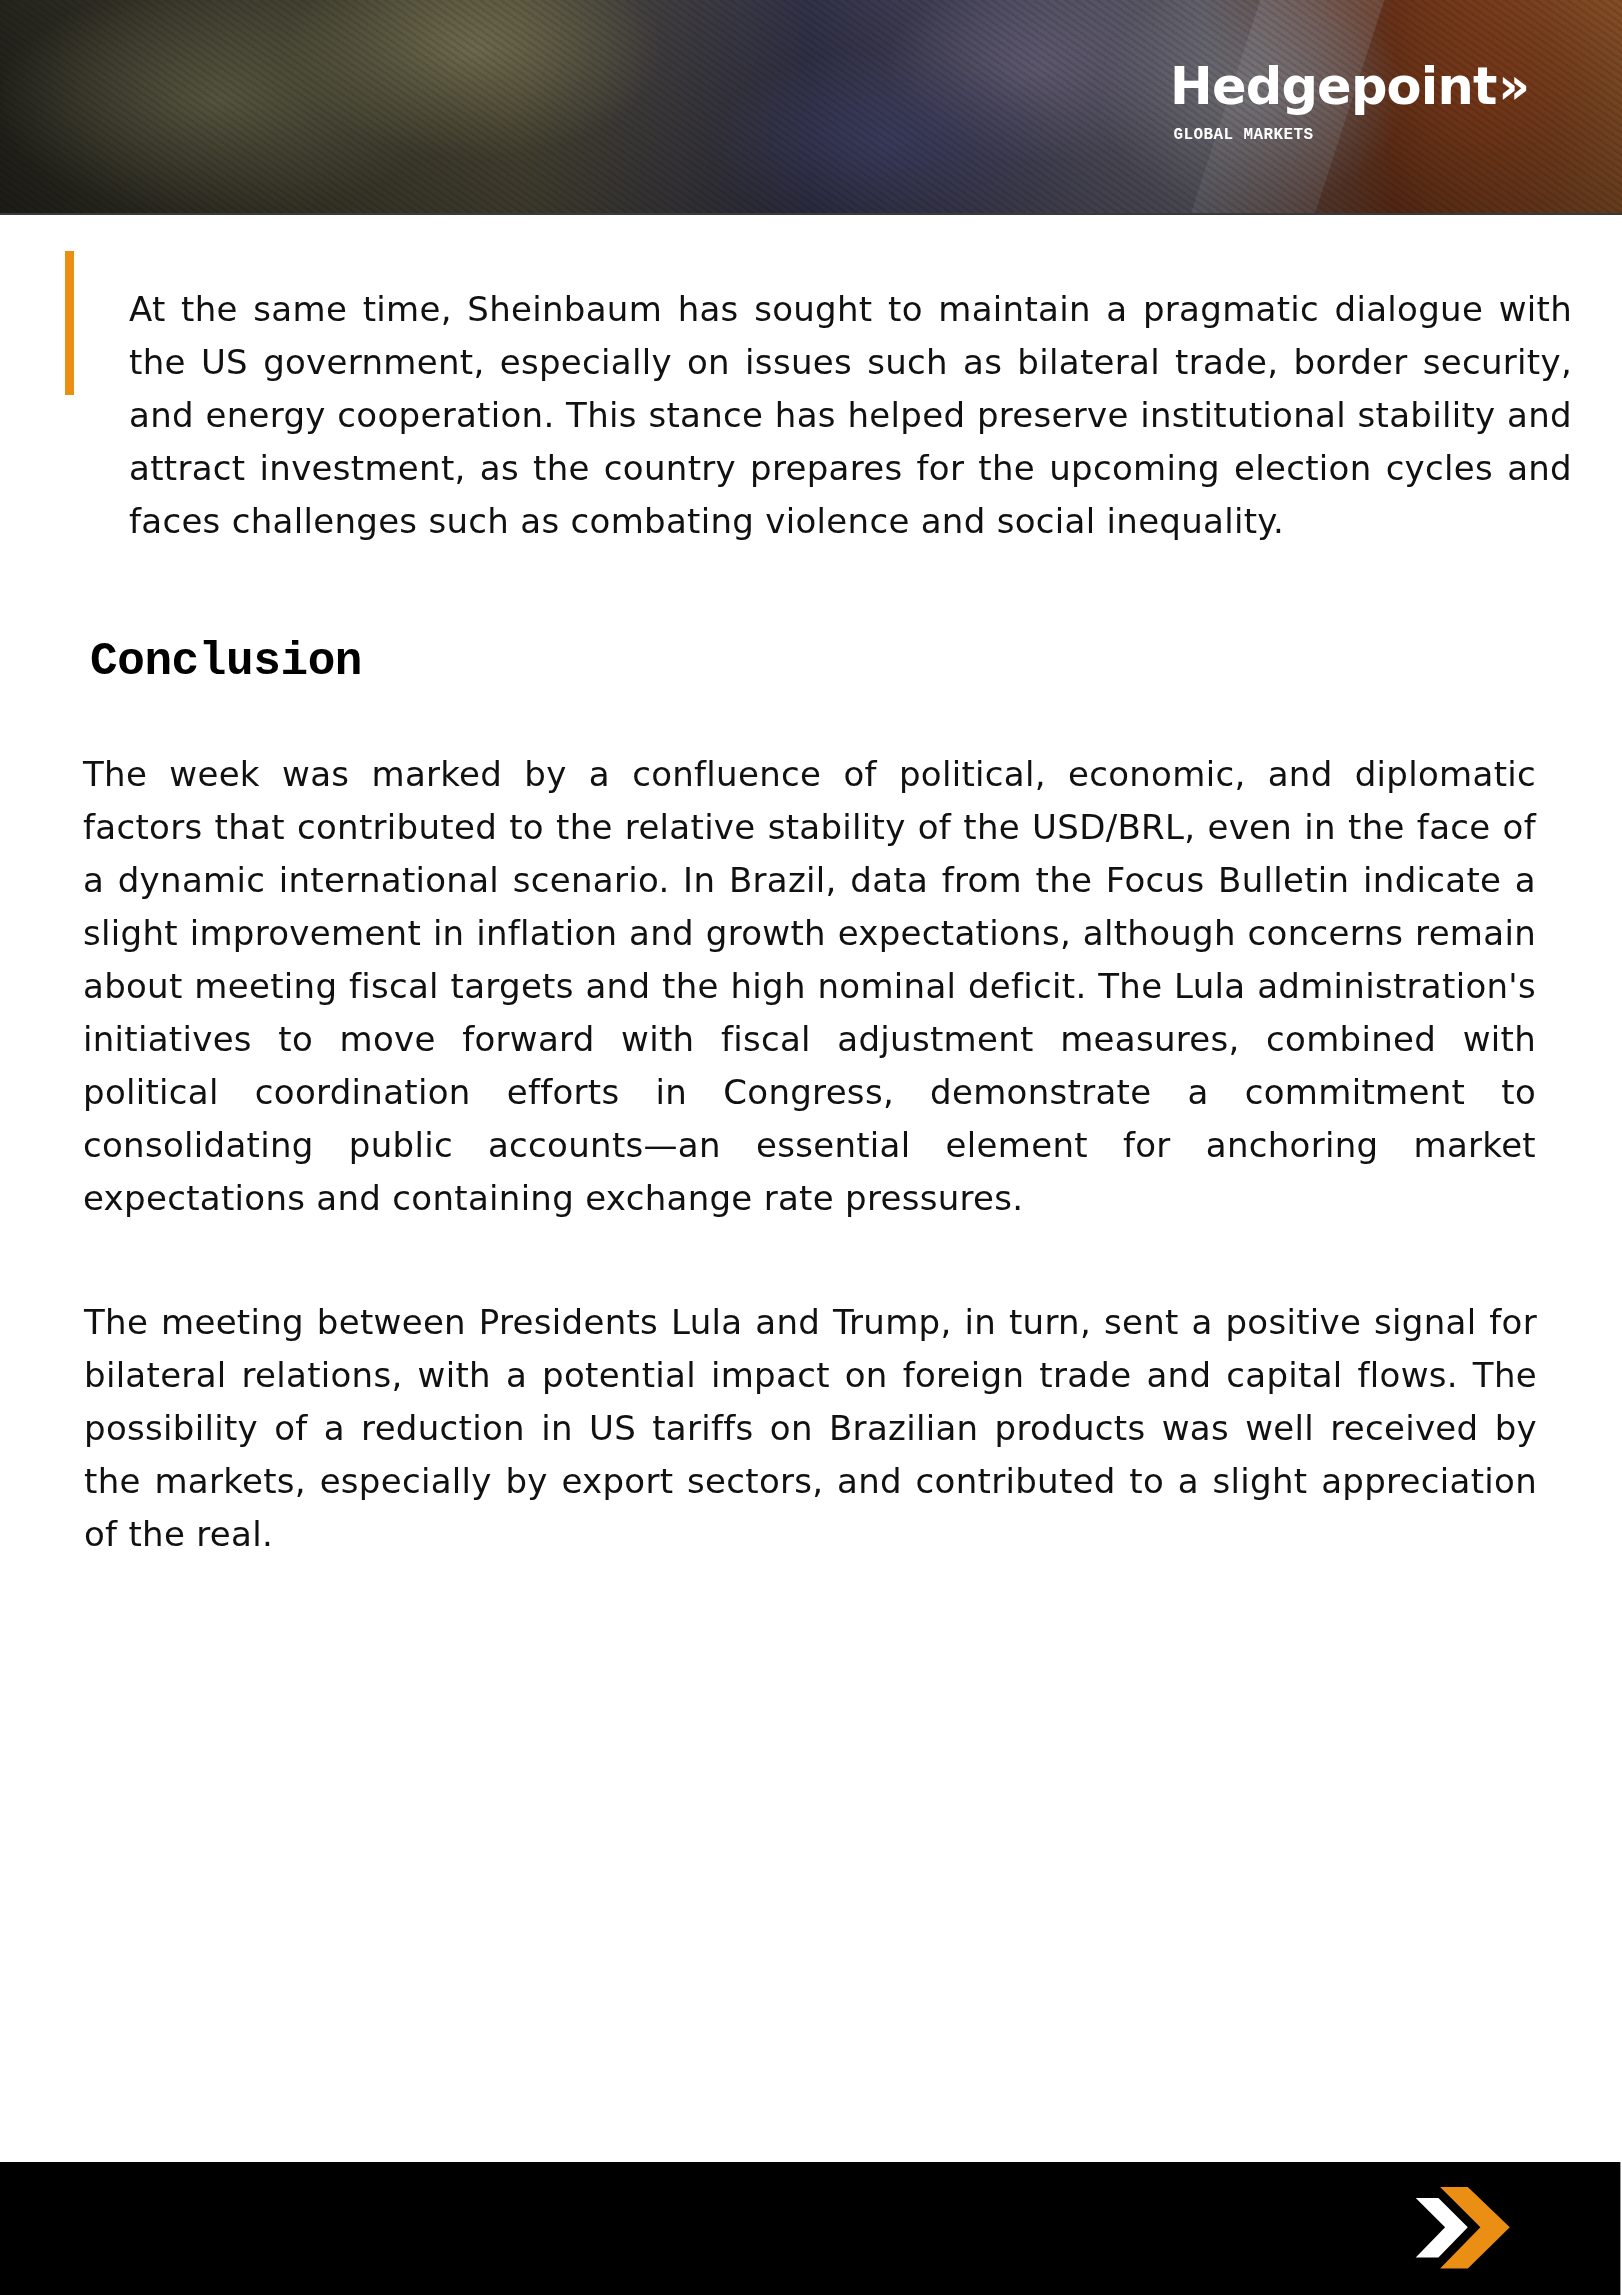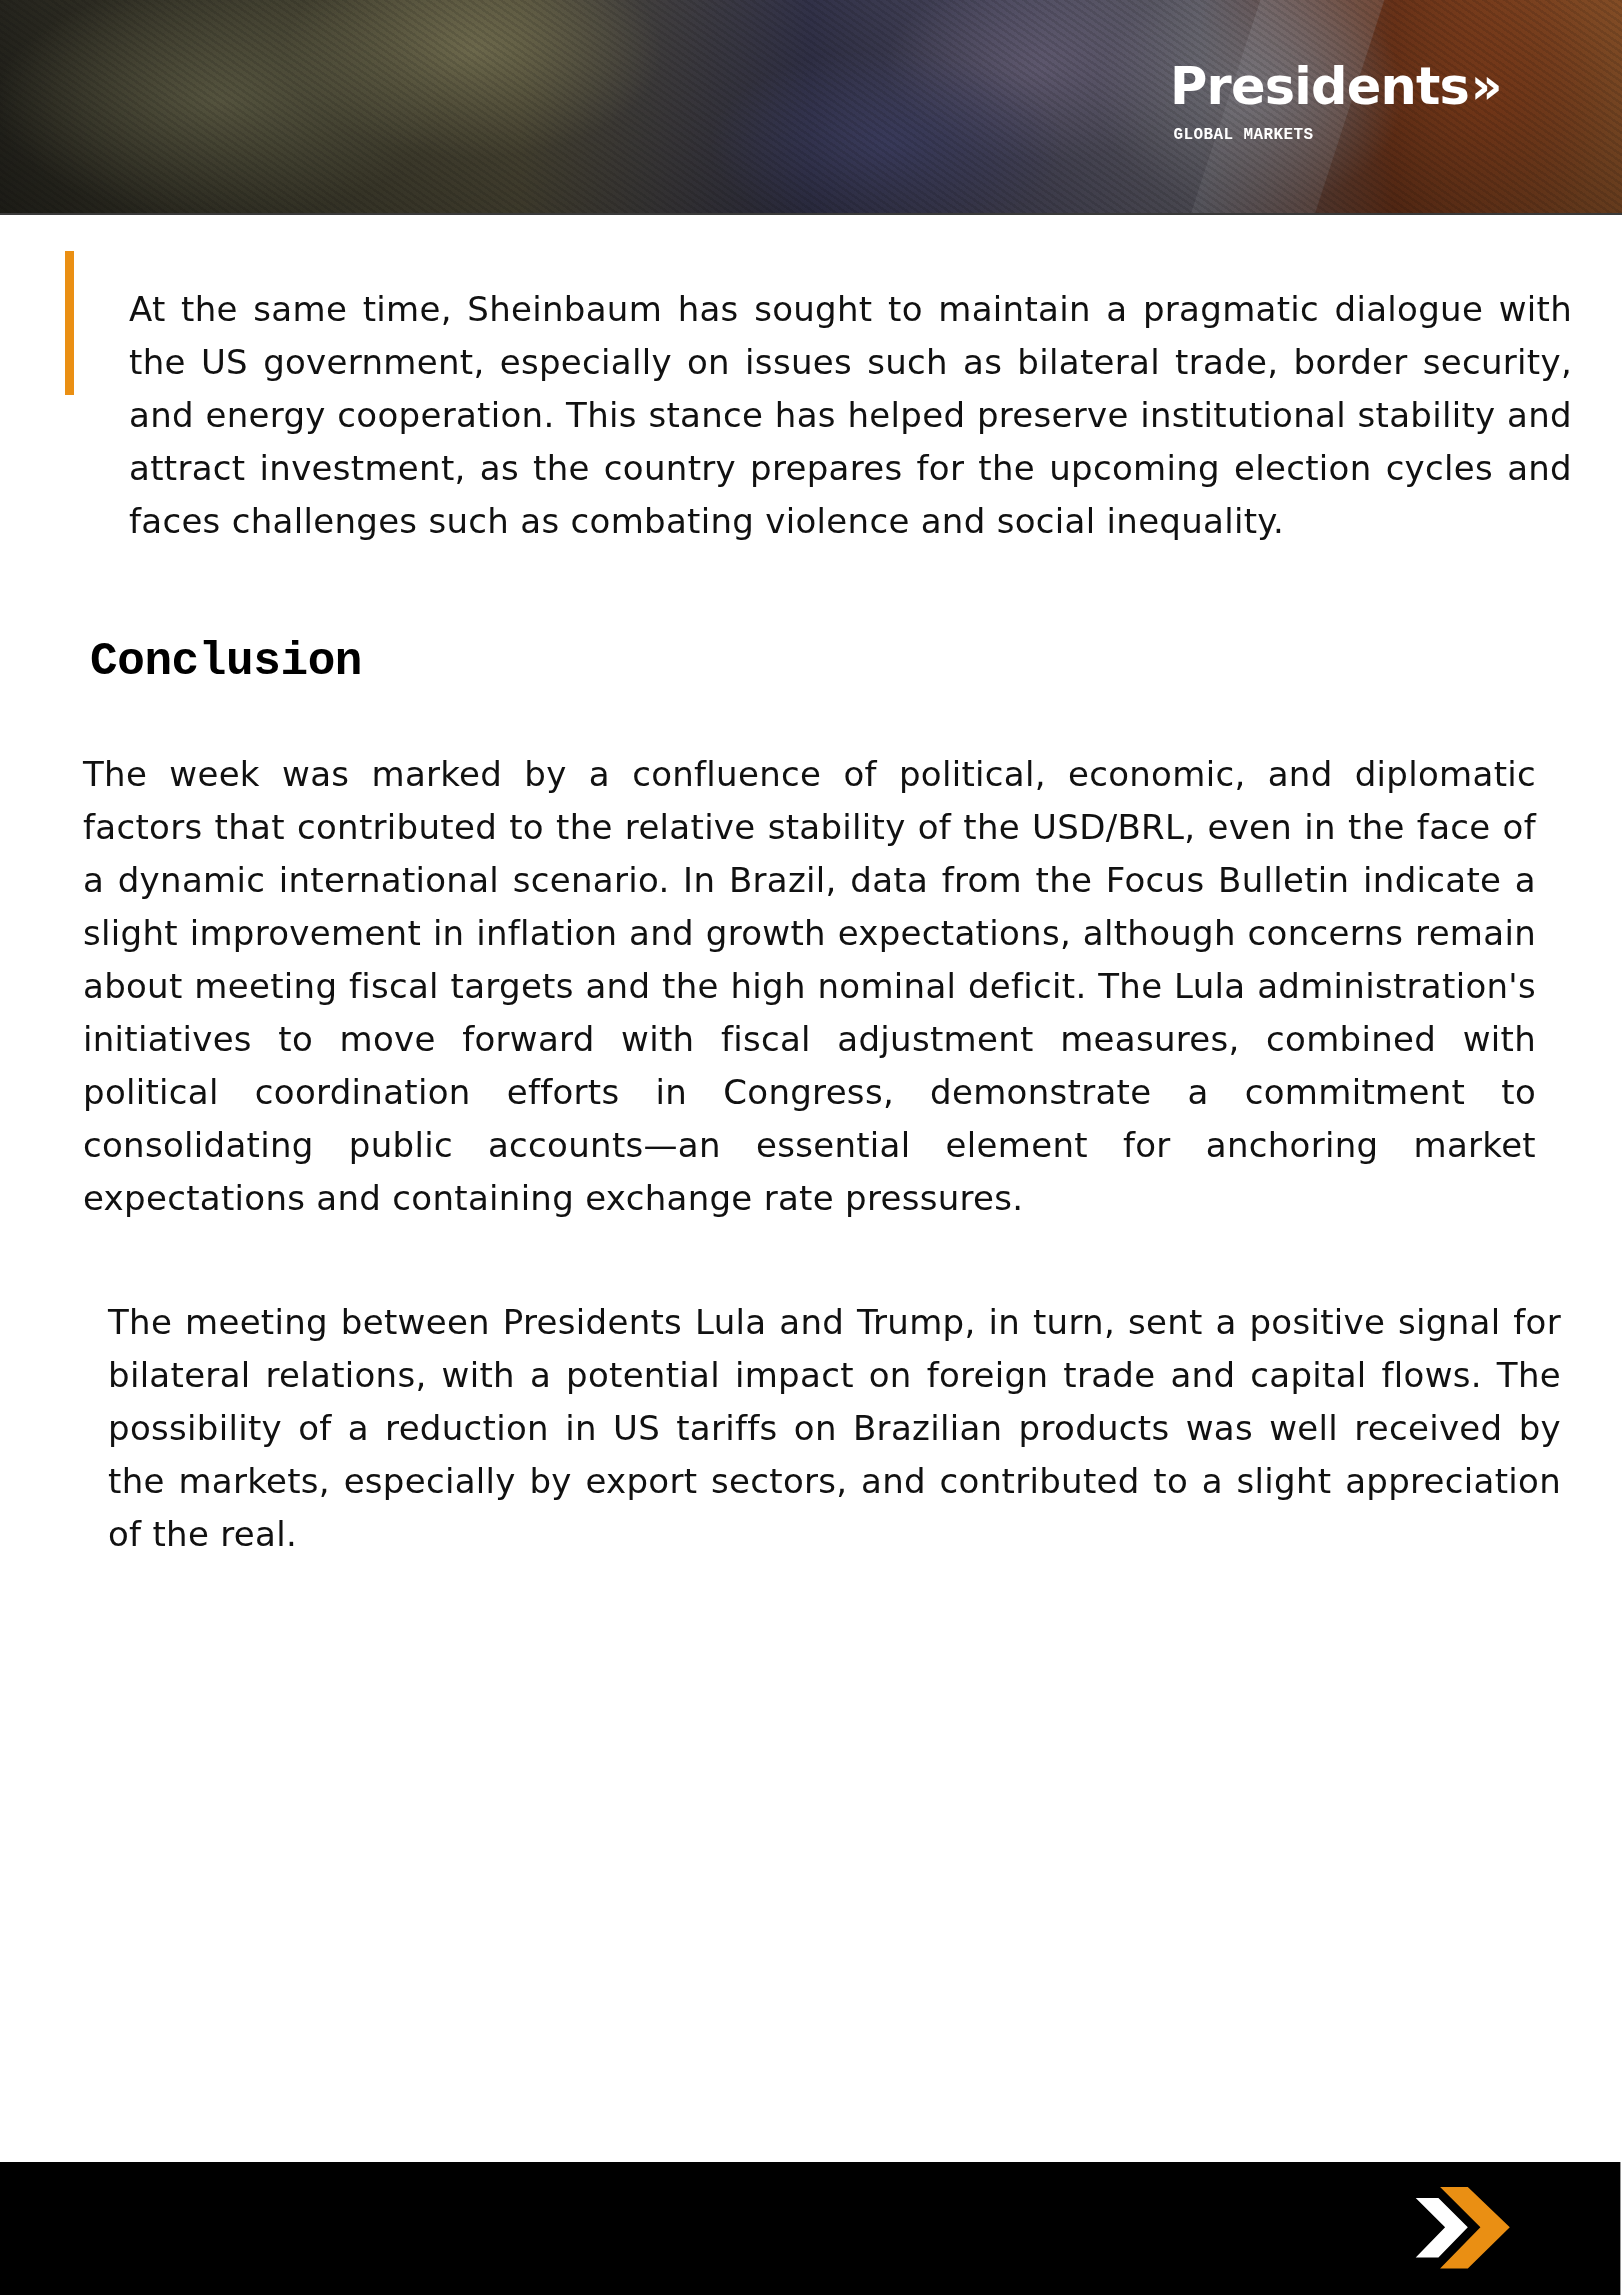--- a/index.html
+++ b/index.html
@@ -115,21 +115,20 @@
     color: #000000;
     letter-spacing: -0.4px;
   }
   .para-conc-1 {
     left: 83px; top: 748px;
     width: 1453px;
   }
   .para-conc-2 {
     left: 84px; top: 1296px;
     width: 1453px;
-    margin-left: 24px;
   }
 
   .footer-band {
     position: absolute;
     left: 0; top: 2162px;
     width: 1620px; height: 133px;
     background: #000000;
     border-right: 1.7px solid #9a9a9a;
   }
   .footer-logo {
@@ -142,21 +141,21 @@
 <body>
 
 <div class="header-banner">
 
   <div class="banner-diag2"></div>
   <div class="banner-texture"></div>
   <div class="banner-overlay"></div>
 
   <div class="logo">
     <div class="logo-name">
-      <span>Presidents</span>
+      <span>Hedgepoint</span>
       <span class="logo-chevrons">»</span>
     </div>
     <div class="logo-sub">GLOBAL MARKETS</div>
   </div>
 
   <div class="banner-bottom-line"></div>
 </div>
 
 <div class="accent-bar"></div>
 <p class="para para-intro">At the same time, Sheinbaum has sought to maintain a pragmatic dialogue with the US government, especially on issues such as bilateral trade, border security, and energy cooperation. This stance has helped preserve institutional stability and attract investment, as the country prepares for the upcoming election cycles and faces challenges such as combating violence and social inequality.</p>

